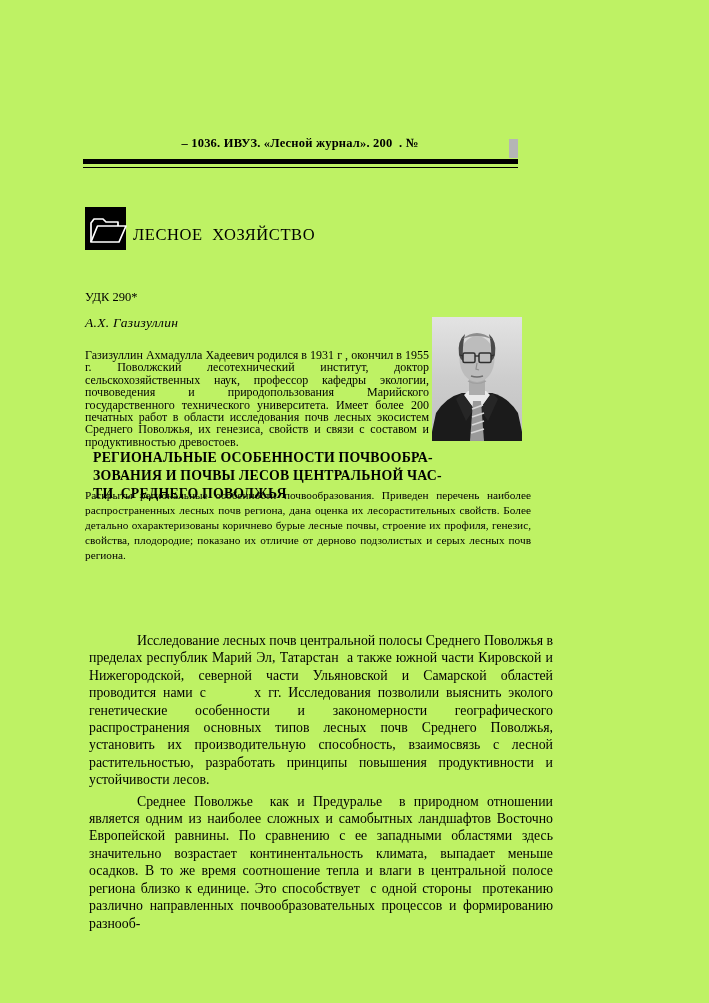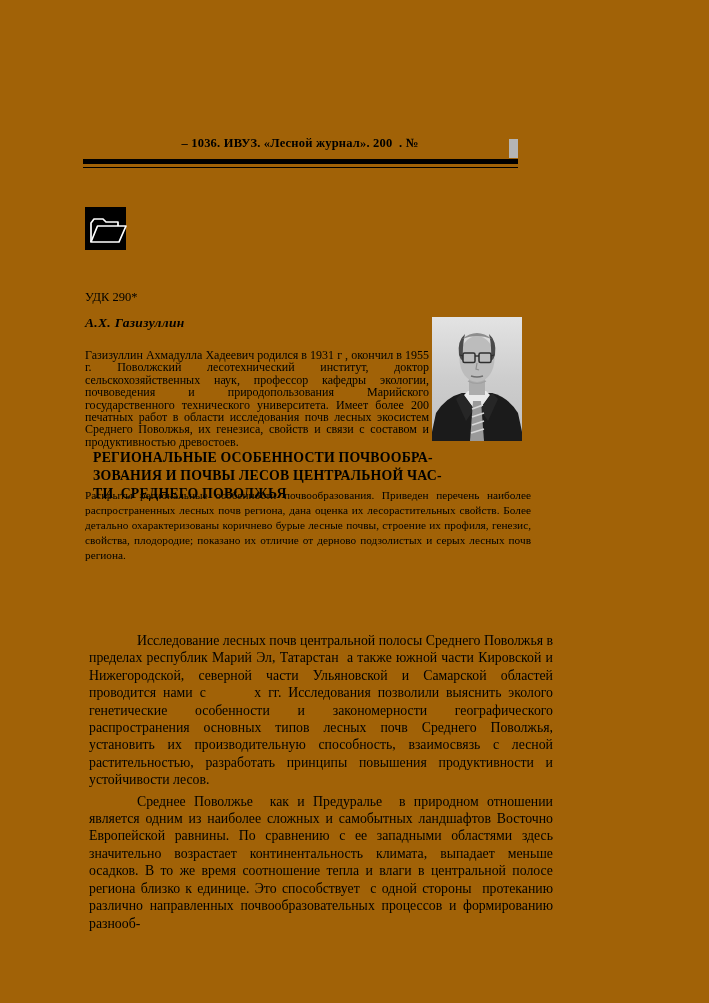--- a/index.html
+++ b/index.html
@@ -1,20 +1,20 @@
 <!DOCTYPE html>
 <html><head>
 <meta charset="utf-8">
 <style>
   html, body { margin: 0; padding: 0; background: #ffffff; }
   .page {
     position: relative;
     width: 709px;
     height: 1003px;
-    background: #a16207;
+    background: #bef264;
     color: #000;
     font-family: "Liberation Serif", "DejaVu Serif", serif;
     overflow: hidden;
   }
   
   .rh-text {
     position: absolute; left: 83px; top: 136px; width: 434px;
     text-align: center; font-weight: bold; font-size: 12.5px;
     letter-spacing: 0.2px; white-space: nowrap;
   }
@@ -36,21 +36,21 @@
     display: flex; align-items: flex-end;
   }
   .folder-box { width: 46px; height: 43px; display: block; }
   .section-title {
     font-size: 16.5px; letter-spacing: 0.6px; margin-left: 2px;
     padding-bottom: 5px; white-space: nowrap;
   }
   .udk { position: absolute; left: 85px; top: 290px; font-size: 12.5px; }
   .author {
     position: absolute; left: 85px; top: 315px;
-    font-size: 13.5px; font-weight: bold; font-style: italic;
+    font-size: 13.5px; font-weight: normal; font-style: italic;
     letter-spacing: 0.3px;
   }
   .bio {
     position: absolute; left: 85px; top: 349px; width: 344px;
     font-size: 12px; line-height: 12.4px; text-align: justify;
   }
   .photo {
     position: absolute; left: 432px; top: 317px; width: 90px; height: 124px;
     overflow: hidden;
   }
@@ -85,20 +85,21 @@
   <div class="rh-rule-thin"></div>
 
   <div class="section-head">
     <span>
       <svg class="folder-box" viewBox="0 0 46 43" xmlns="http://www.w3.org/2000/svg" aria-hidden="true">
         <rect x="0" y="0" width="41" height="43" fill="#000"></rect>
         <path d="M6 35 L6 16 L9 12 L18 12 L21 15 L33 15 L33 19" stroke="#fff" fill="none" stroke-width="1.7" stroke-linejoin="round"></path>
         <path d="M6 35 L12.5 19 L41 19 L34 35 Z" stroke="#fff" fill="#000" stroke-width="1.7" stroke-linejoin="round"></path>
       </svg>
     </span>
+    <span class="section-title">ЛЕСНОЕ&nbsp; ХОЗЯЙСТВО</span>
   </div>
 
   <div class="udk">УДК 290*</div>
   <div class="author">А.Х. Газизуллин</div>
 
   <div class="bio">Газизуллин Ахмадулла Хадеевич родился в 1931 г ,  окончил в 1955 г. Поволжский лесотехнический институт, доктор сельскохозяйственных наук, профессор кафедры экологии, почвоведения и природопользования Марийского государственного технического университета. Имеет более 200 печатных работ в области исследования почв лесных экосистем Среднего Поволжья, их генезиса, свойств и связи с составом и продуктивностью древостоев.</div>
 
   <div class="photo">
     <svg width="90" height="124" viewBox="0 0 90 124" xmlns="http://www.w3.org/2000/svg" aria-hidden="true">
       <defs>

